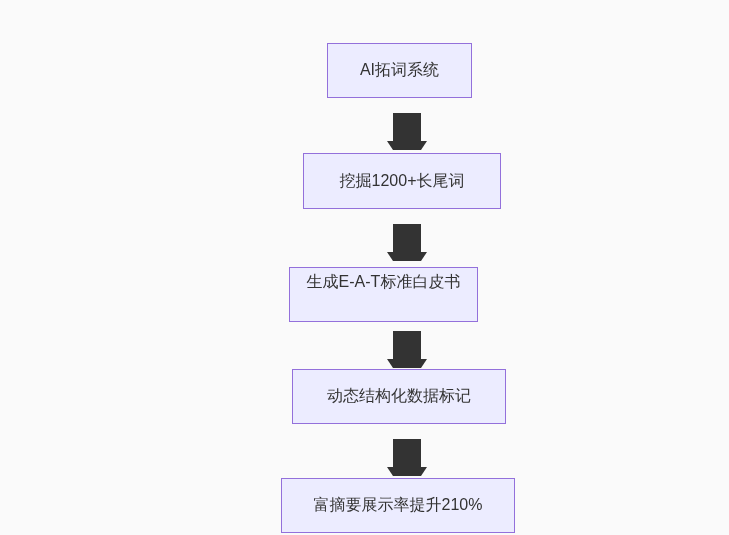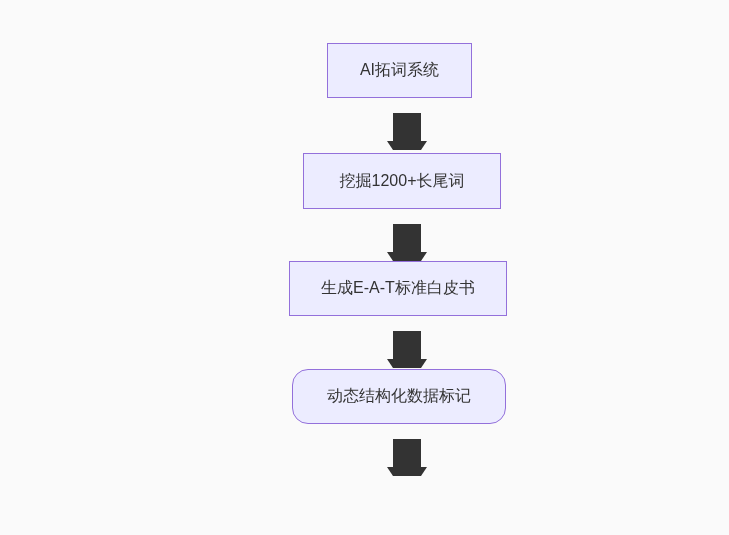--- a/index.html
+++ b/index.html
@@ -20,22 +20,22 @@
     justify-content: center;
     background: var(--node-fill, #ececff);
     border: 1px solid var(--node-border, #9370db);
     color: var(--text, #333333);
     font-size: 16px;
     text-align: center;
     white-space: nowrap;
   }
   .node-1 { left: 299px; top: 15px;  width: 145px; height: 55px; }
   .node-2 { left: 275px; top: 125px; width: 198px; height: 56px; }
-  .node-3 { left: 261px; top: 233px; width: 218px; height: 55px; }
-  .node-4 { left: 264px; top: 341px; width: 214px; height: 55px; border-radius: 16px; }
+  .node-3 { left: 261px; top: 239px; width: 189px; height: 55px; align-items: flex-end; }
+  .node-4 { left: 264px; top: 341px; width: 214px; height: 55px; }
   .node-5 { left: 253px; top: 450px; width: 234px; height: 55px; }
 
   .arrow {
     position: absolute;
     left: 365px;            
     width: 12px;
     display: flex;
     flex-direction: column;
     align-items: center;
   }
@@ -89,14 +89,17 @@
 
   <div class="node node-4">
     <span>动态结构化数据标记</span>
   </div>
 
   <div class="arrow arrow-4">
     <div class="arrow-line"></div>
     <div class="arrow-head"></div>
   </div>
 
+  <div class="node node-5">
+    <span>富摘要展示率提升210%</span>
+  </div>
 
 </div>
 
 </body></html>

